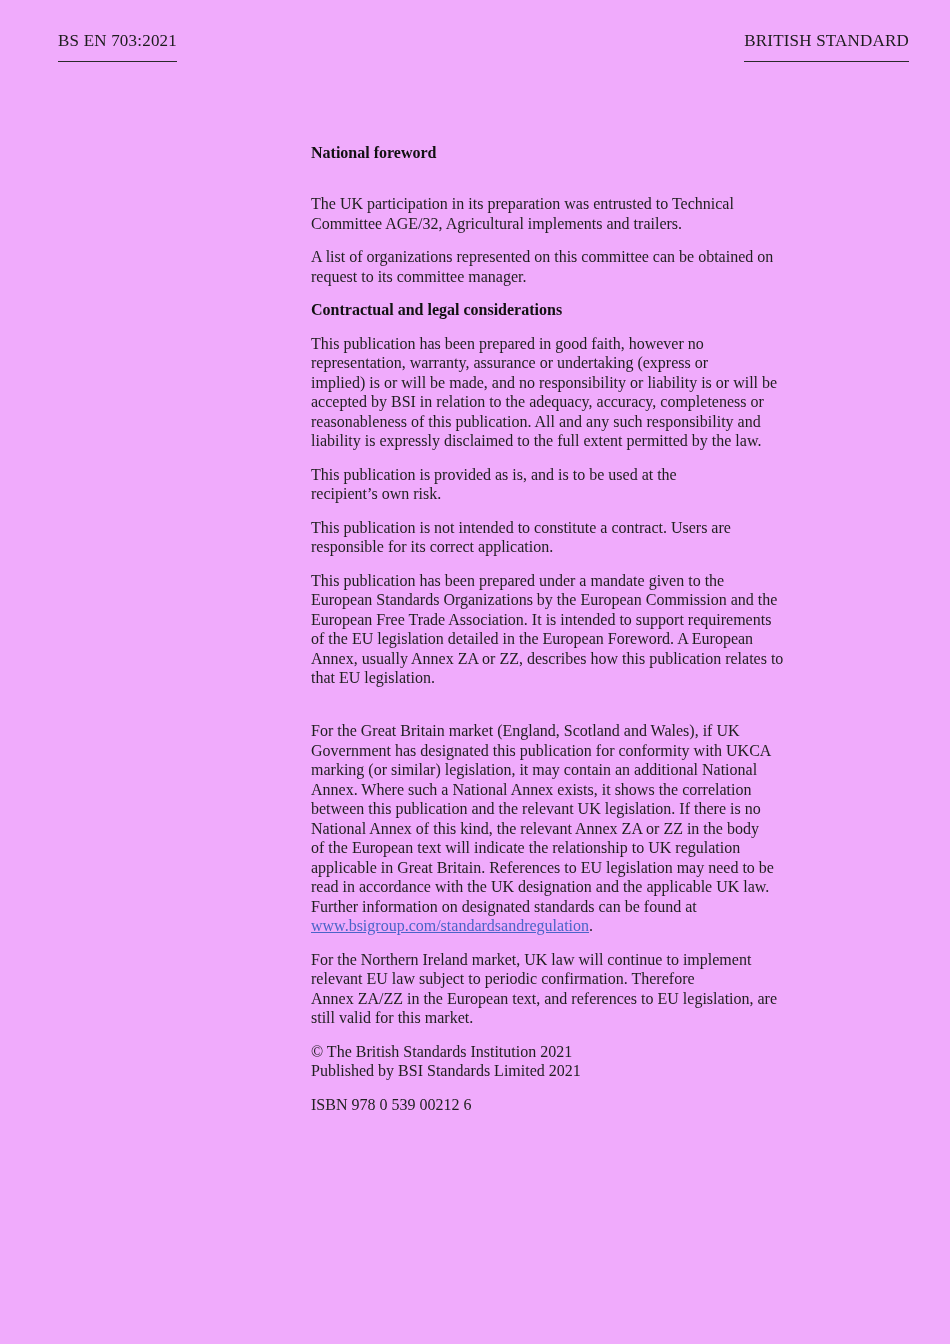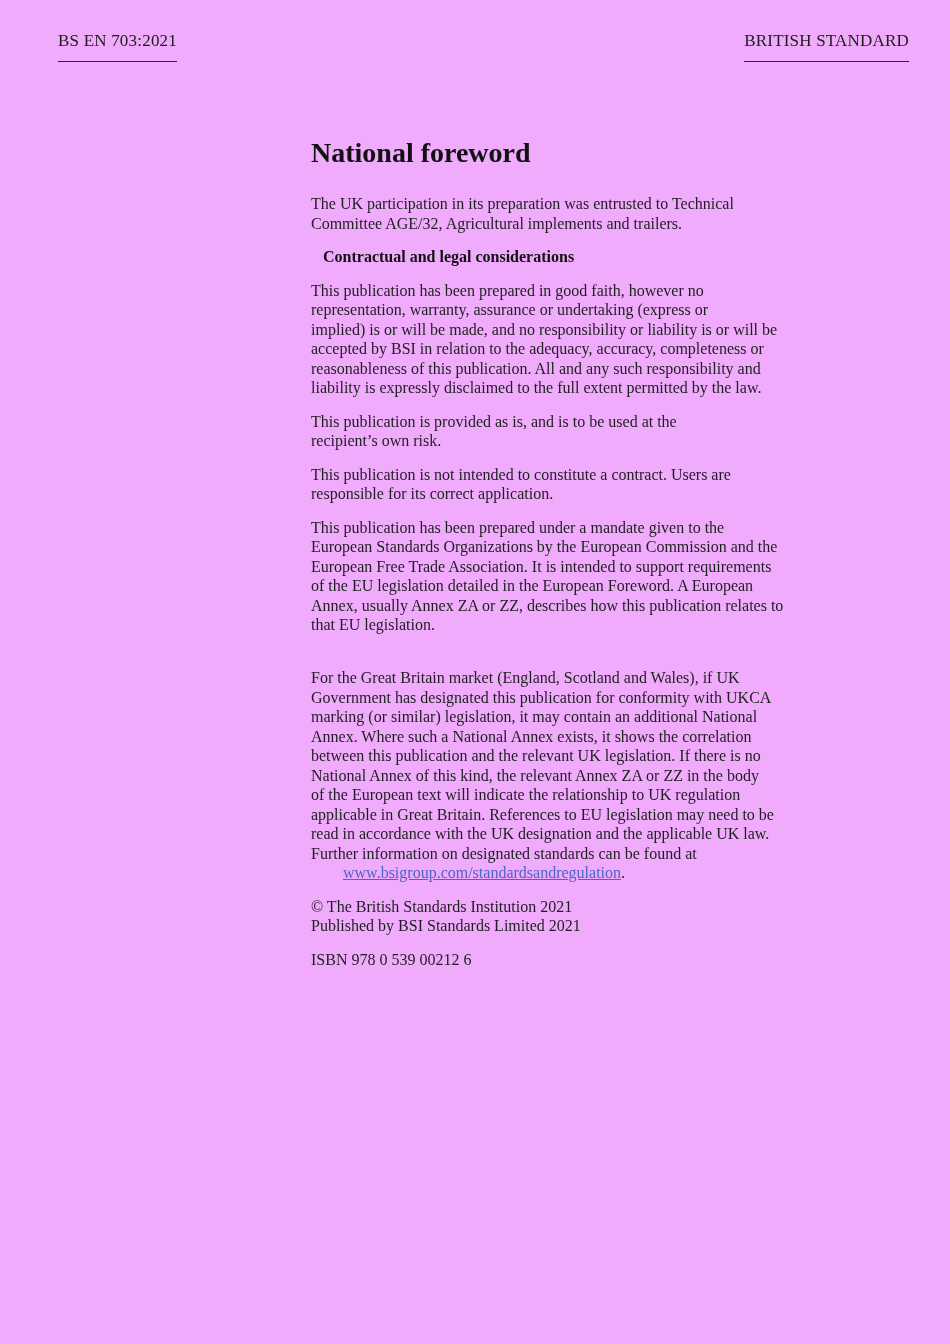--- a/index.html
+++ b/index.html
@@ -38,64 +38,65 @@
     border-bottom: 1.5px solid #2a2a2a;
     text-align: center;
   }
   .content {
     position: absolute;
     left: 311px;
     top: 139px;
     width: 590px;
   }
   .doc-title {
-    font-size: 28px;
+    font-size: 16px;
     font-weight: bold;
     color: #111111;
     margin: 0 0 27px 0;
     line-height: 28px;
   }
   .para {
     font-size: 16px;
     line-height: 19.5px;
     margin: 0 0 14px 0;
     white-space: pre-line;
     color: #1f1f1f;
   }
   .subheading {
     font-size: 16px;
     line-height: 19.5px;
     font-weight: bold;
-    margin: 0 0 14px 12px;
+    margin: 0 0 14px 0;
     color: #111111;
   }
   a.doc-link {
     color: #4a64c8;
     text-decoration: underline;
     cursor: pointer;
-    margin-left: 32px;
   }
 </style>
 </head>
 <body>
 
 <div class="page">
 
   <div class="header-left">BS EN 703:2021</div>
 
   <div class="header-right">BRITISH STANDARD</div>
 
   <div class="content">
 
     <h1 class="doc-title">National foreword</h1>
 
 
     <p class="para">The UK participation in its preparation was entrusted to Technical
 Committee AGE/32, Agricultural implements and trailers.</p>
 
+    <p class="para">A list of organizations represented on this committee can be obtained on
+request to its committee manager.</p>
 
     <p class="subheading">Contractual and legal considerations</p>
 
     <p class="para">This publication has been prepared in good faith, however no
 representation, warranty, assurance or undertaking (express or
 implied) is or will be made, and no responsibility or liability is or will be
 accepted by BSI in relation to the adequacy, accuracy, completeness or
 reasonableness of this publication. All and any such responsibility and
 liability is expressly disclaimed to the full extent permitted by the law.</p>
 
@@ -120,20 +121,24 @@
 Annex. Where such a National Annex exists, it shows the correlation
 between this publication and the relevant UK legislation. If there is no
 National Annex of this kind, the relevant Annex ZA or ZZ in the body
 of the European text will indicate the relationship to UK regulation
 applicable in Great Britain. References to EU legislation may need to be
 read in accordance with the UK designation and the applicable UK law.
 Further information on designated standards can be found at
 </span><a class="doc-link">www.bsigroup.com/standardsandregulation</a><span>.</span>
     </p>
 
+    <p class="para">For the Northern Ireland market, UK law will continue to implement
+relevant EU law subject to periodic confirmation. Therefore
+Annex ZA/ZZ in the European text, and references to EU legislation, are
+still valid for this market.</p>
 
 
     <p class="para">© The British Standards Institution 2021
 Published by BSI Standards Limited 2021</p>
 
     <p class="para">ISBN 978 0 539 00212 6</p>
 
   </div>
 </div>
 

